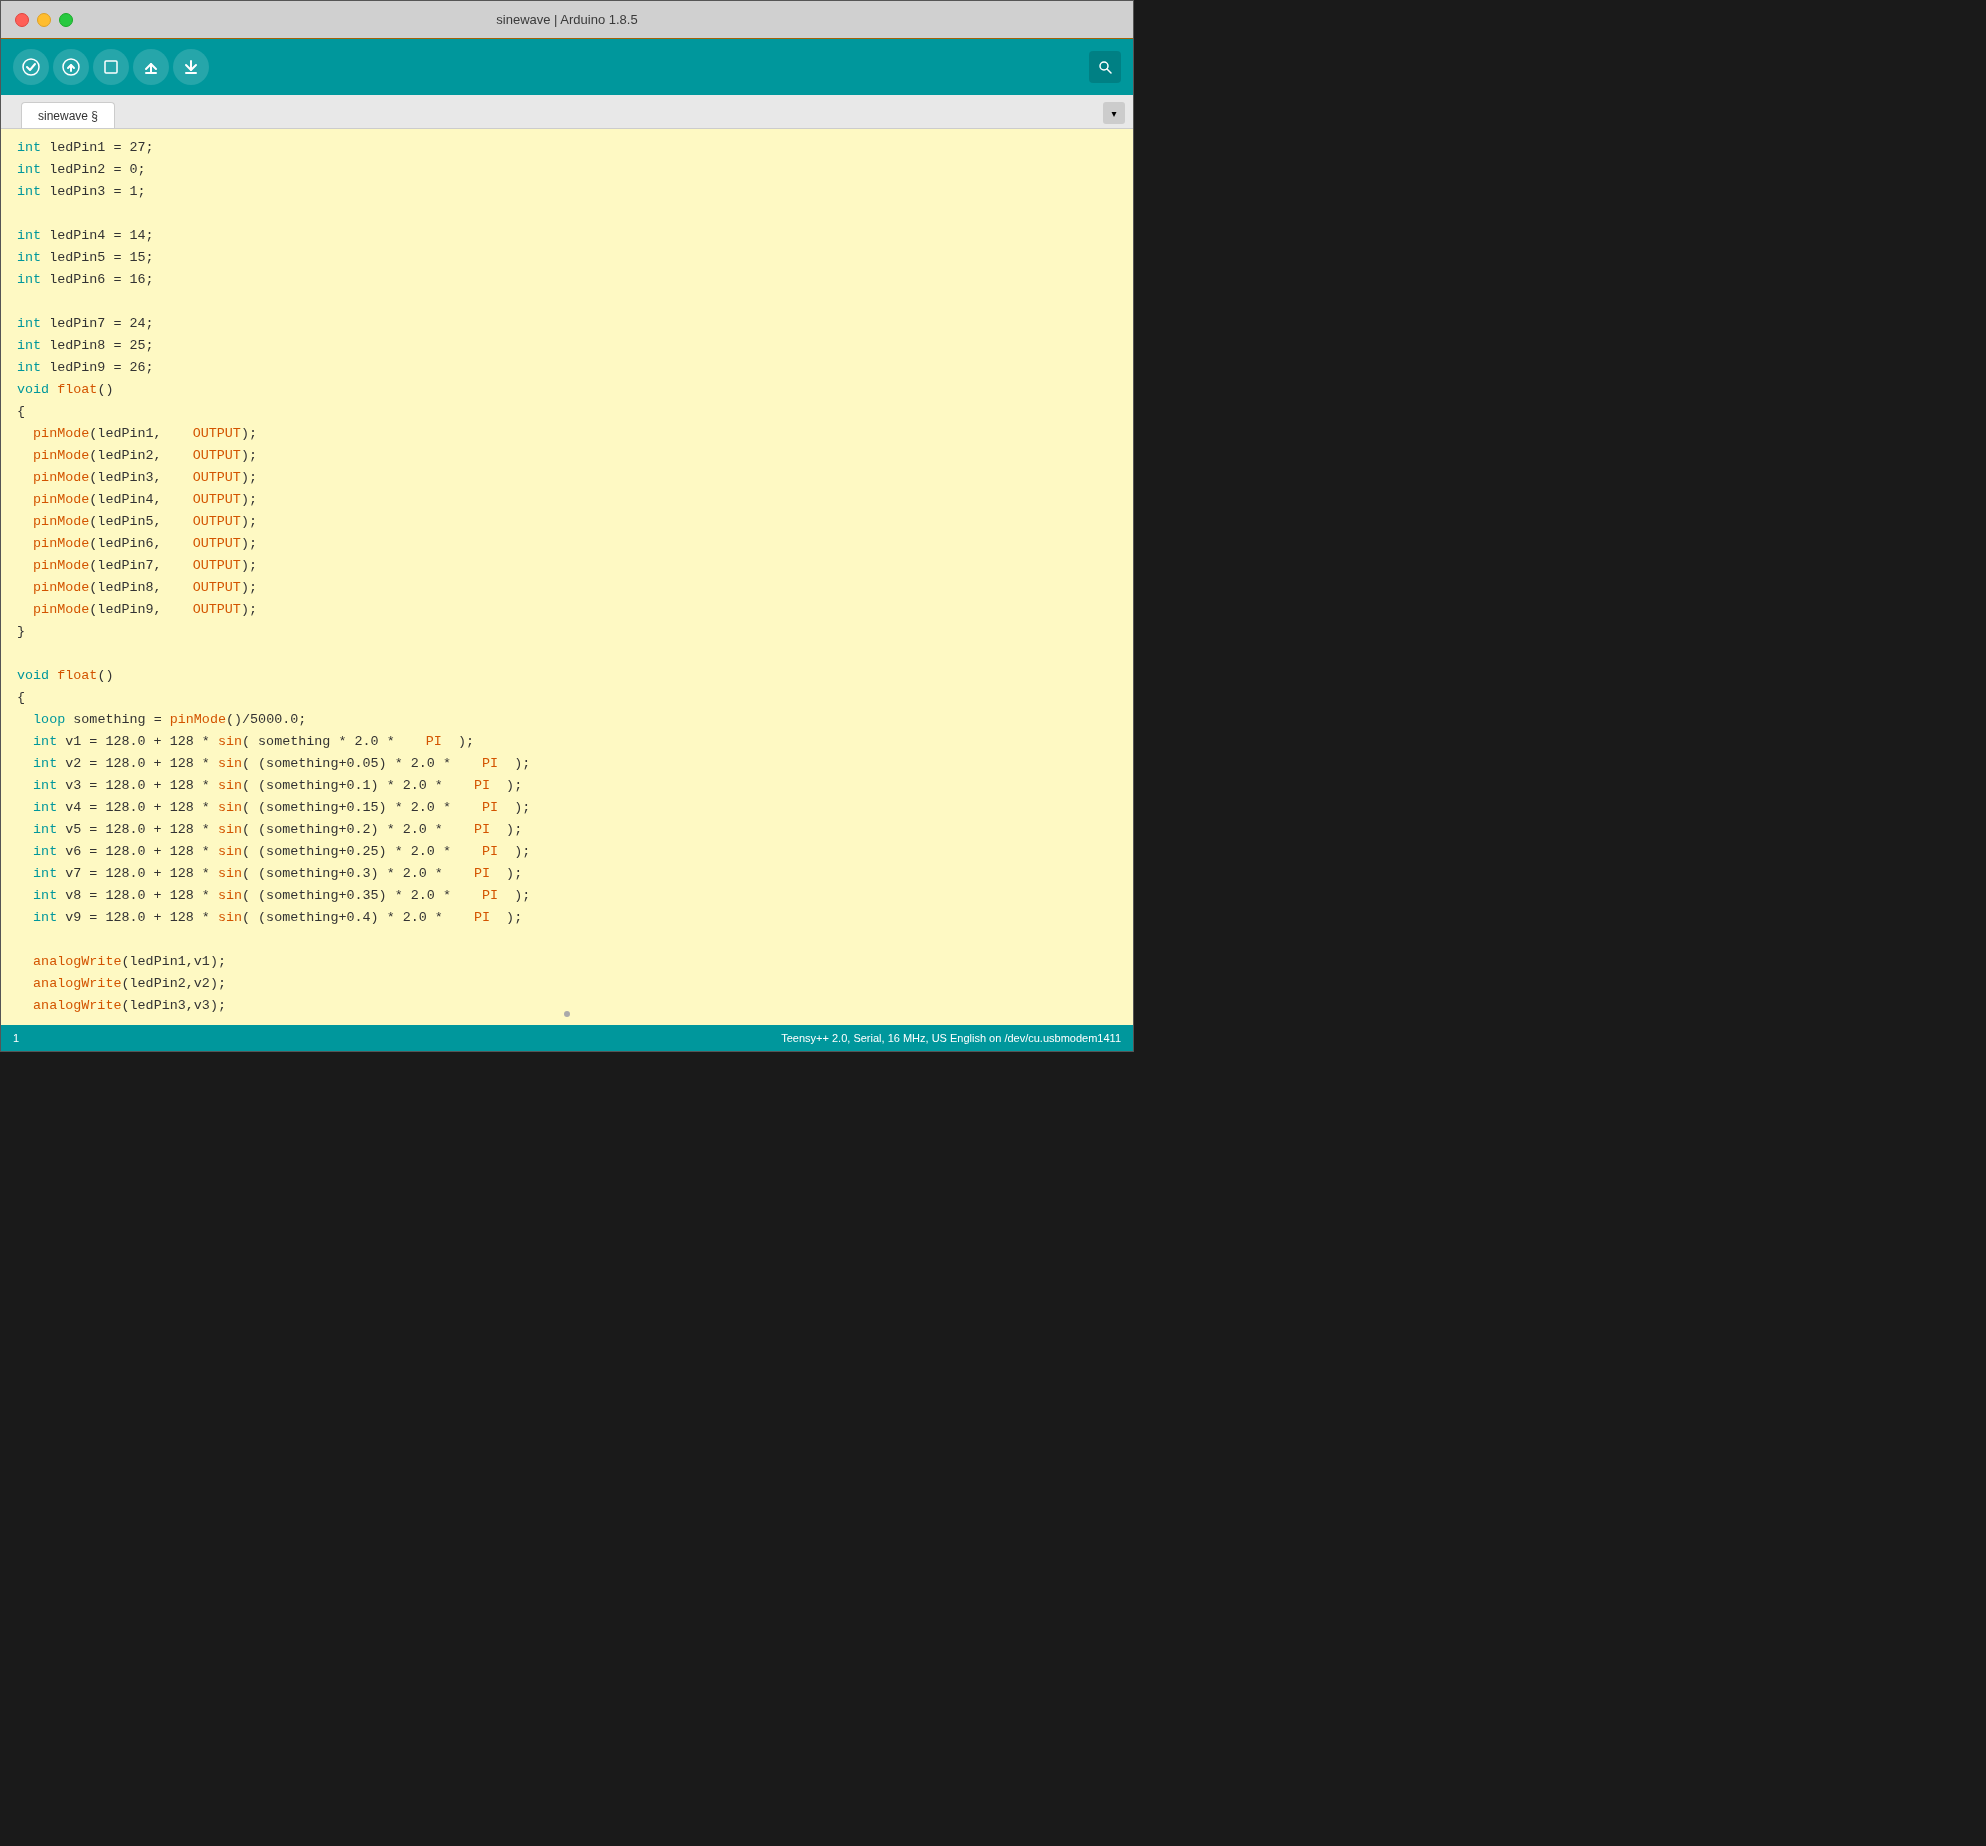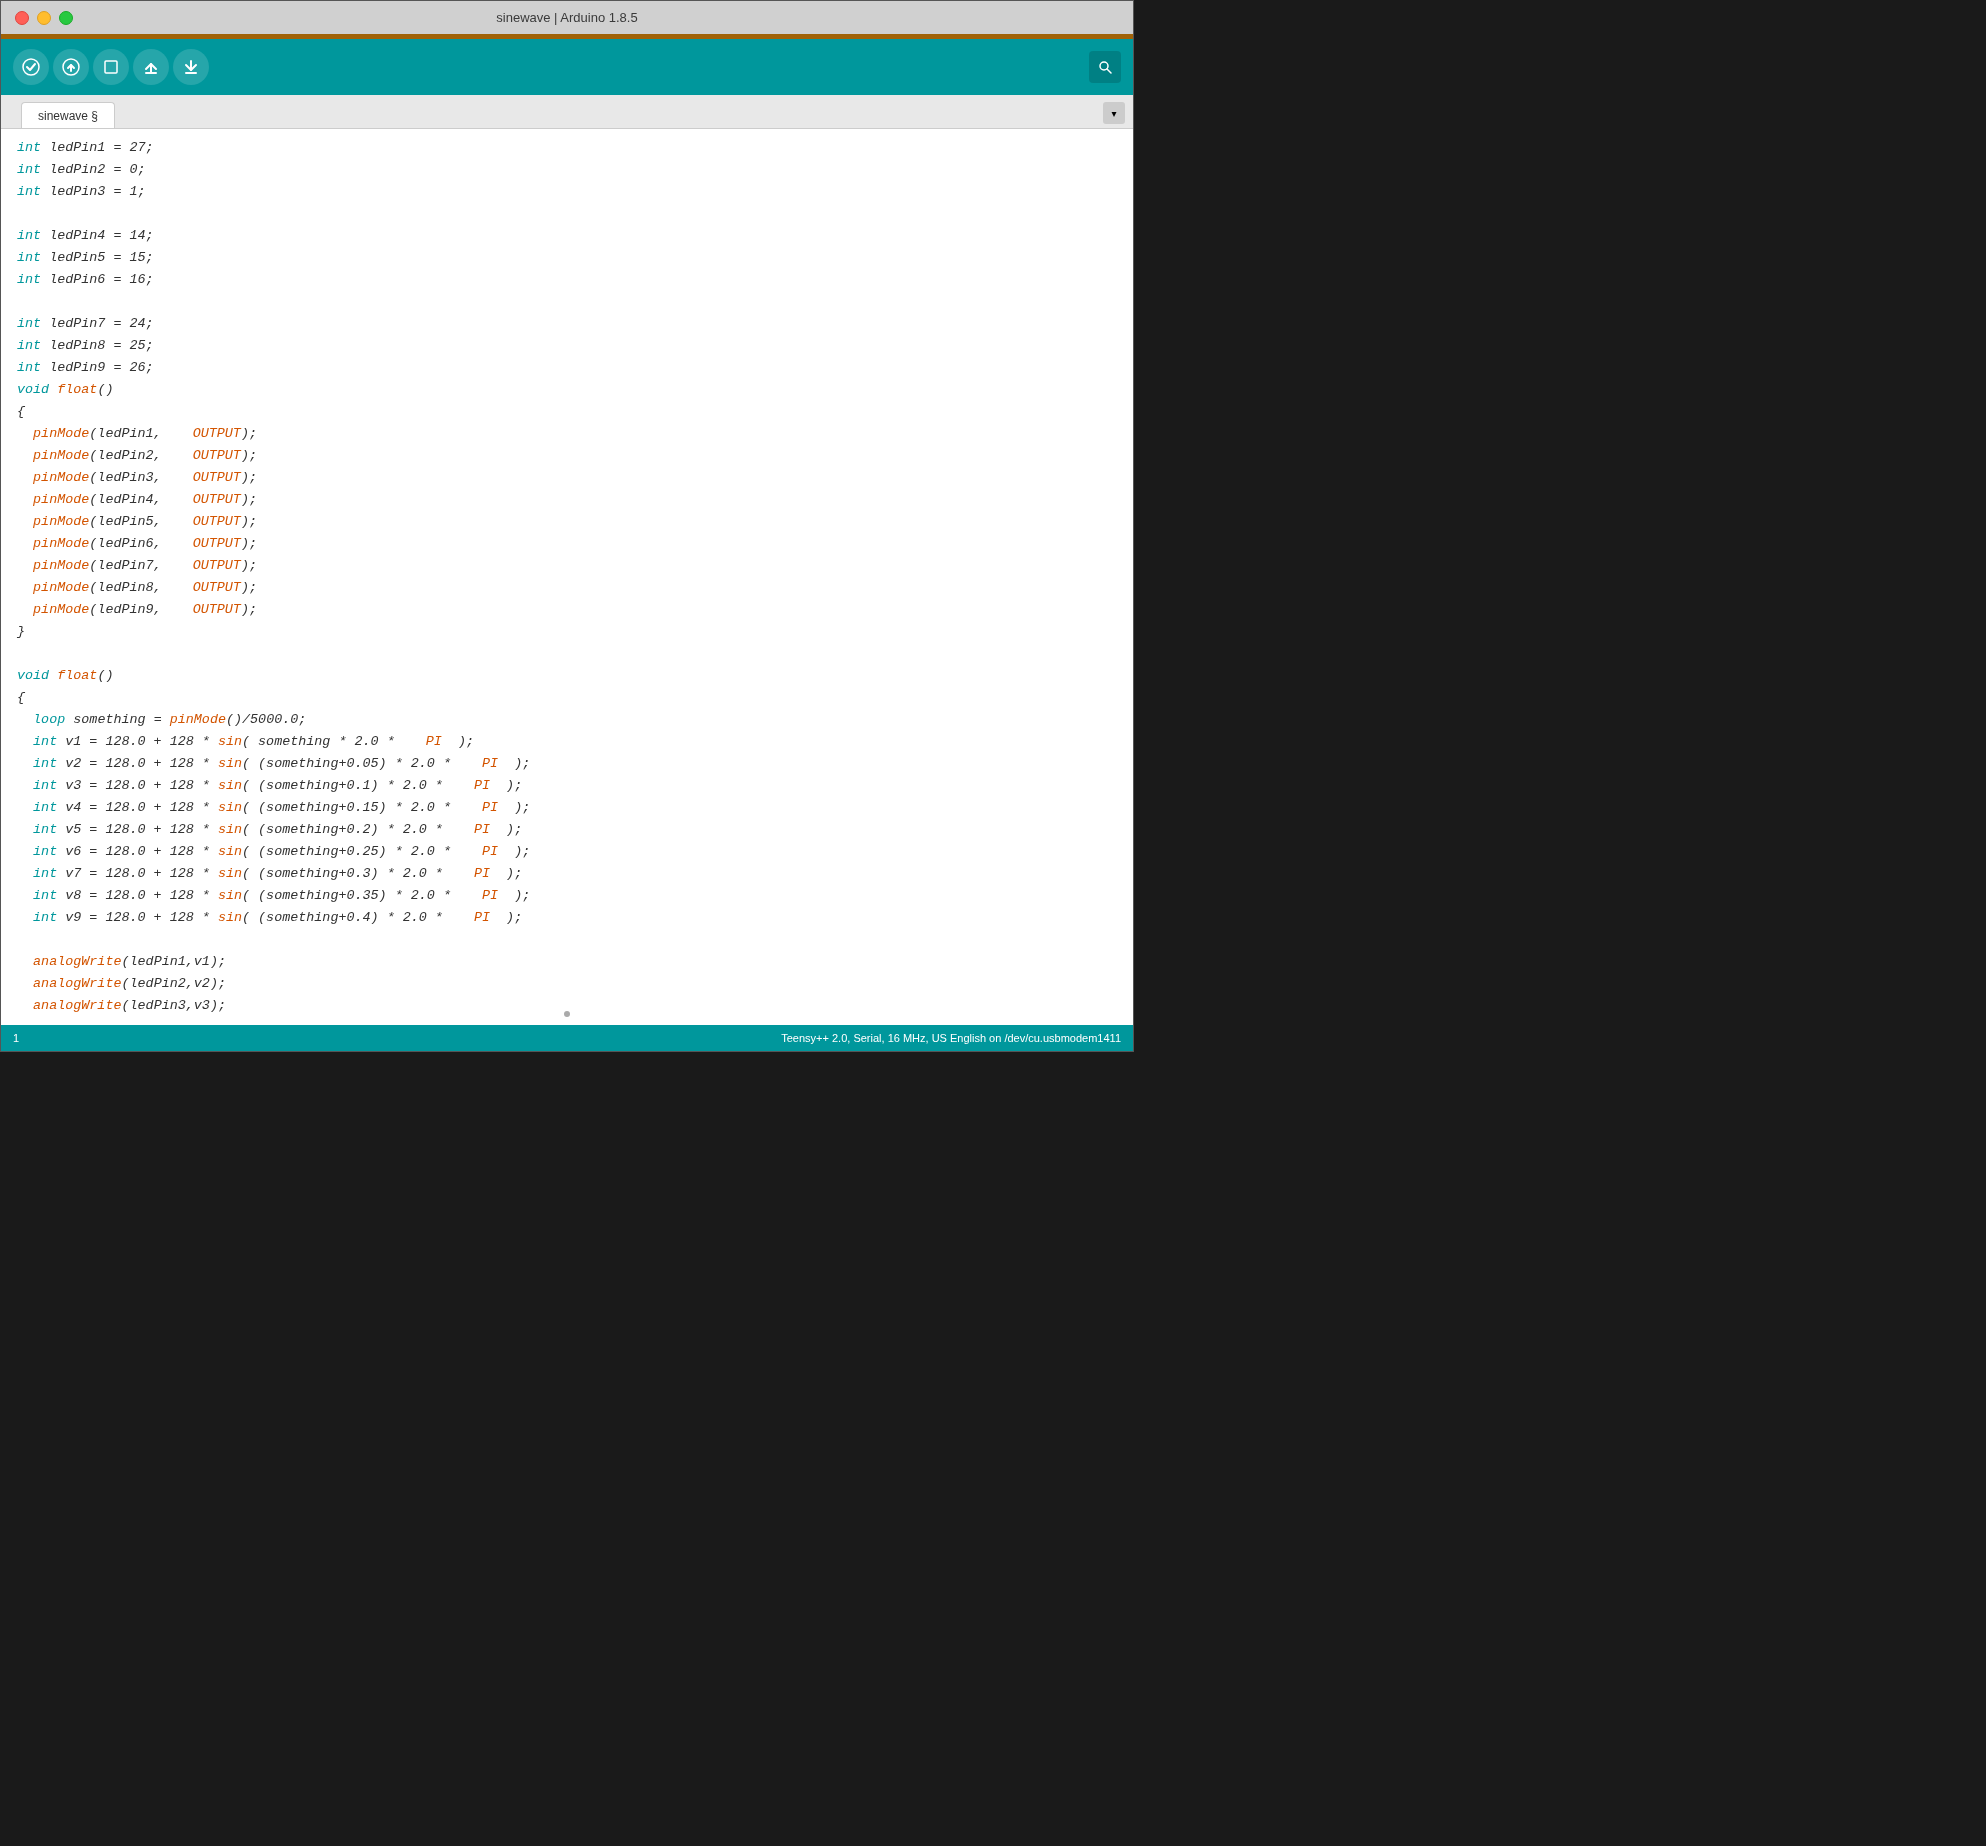--- a/index.html
+++ b/index.html
@@ -12,21 +12,21 @@
     }
 
     
     .title-bar {
       background: #d0d0d0;
       height: 38px;
       display: flex;
       align-items: center;
       justify-content: center;
       position: relative;
-      border-bottom: 5px solid #a16207;
+      border-bottom: 1px solid #a16207;
     }
     .traffic-lights {
       position: absolute;
       left: 14px;
       display: flex;
       gap: 8px;
       align-items: center;
     }
     .traffic-light {
       width: 14px;
@@ -122,25 +122,24 @@
       height: 22px;
       cursor: pointer;
       display: flex;
       align-items: center;
       justify-content: center;
       font-size: 10px;
     }
 
     
     .editor {
-      background: #ffffff;
+      background: #fef9c3;
       flex: 1;
       overflow: hidden;
       position: relative;
-      font-style: italic;
     }
     .code-area {
       padding: 8px 16px;
       font-family: 'Menlo', 'Monaco', 'Courier New', monospace;
       font-size: 13.4px;
       line-height: 22px;
       color: #333;
       white-space: pre;
       height: calc(100% - 20px);
       overflow: hidden;

